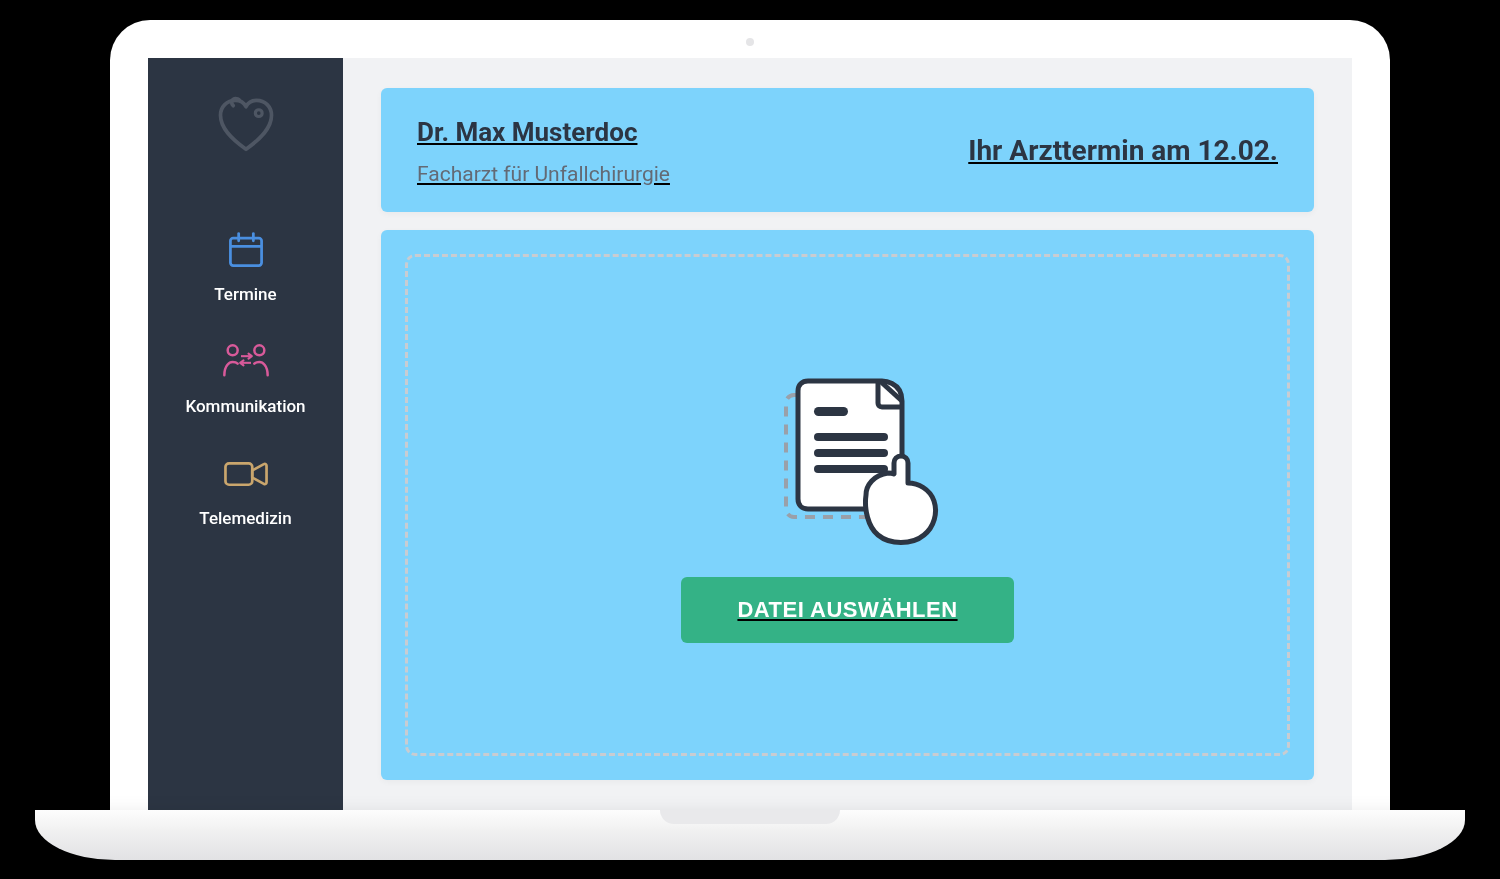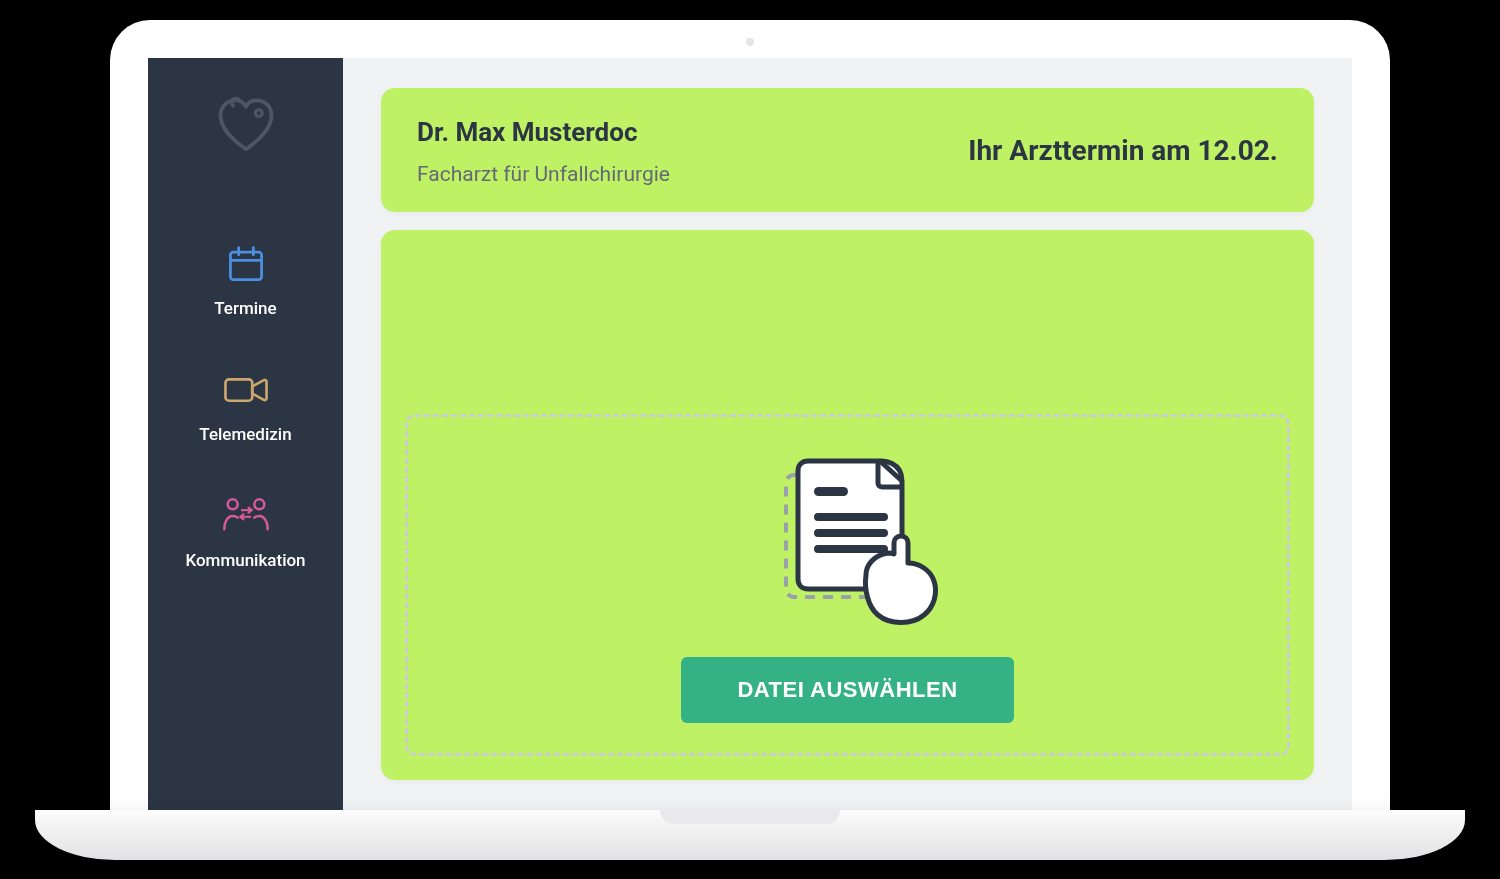--- a/index.html
+++ b/index.html
@@ -68,21 +68,21 @@
     background: #f1f2f4;
   }
 
   .sidebar {
     width: 195px;
     background: #2c3543;
     display: flex;
     flex-direction: column;
     align-items: center;
     padding-top: 30px;
-    gap: 38px;
+    gap: 24px;
   }
   .logo {
     width: 80px;
     height: 80px;
     display: flex;
     align-items: center;
     justify-content: center;
     margin-bottom: 30px;
   }
   .nav-item {
@@ -103,23 +103,24 @@
 
   .main {
     flex: 1;
     padding: 30px 38px 30px 38px;
     display: flex;
     flex-direction: column;
     gap: 18px;
   }
 
   .card {
-    background: #bef264;
-    border-radius: 14px;
+    background: #7dd3fc;
+    border-radius: 6px;
     box-shadow: 0 2px 6px rgba(0,0,0,0.04);
+    text-decoration: underline;
   }
 
   .header-card {
     padding: 28px 36px 26px 36px;
     display: flex;
     justify-content: space-between;
     align-items: center;
   }
   .doctor-name {
     color: #2c3543;
@@ -136,21 +137,20 @@
   .appointment {
     color: #2c3543;
     font-size: 28px;
     font-weight: 700;
   }
 
   .upload-card {
     flex: 1;
     padding: 24px;
     display: flex;
-    align-items: flex-end;
   }
   .dropzone {
     flex: 1;
     border: 3px dashed #c9ccd1;
     border-radius: 10px;
     display: flex;
     flex-direction: column;
     align-items: center;
     justify-content: center;
     gap: 30px;
@@ -193,46 +193,46 @@
         <div class="nav-item">
           <span class="nav-icon">
             <svg viewBox="0 0 48 48" width="44" height="44">
               <rect x="7" y="11" width="34" height="30" rx="3" fill="none" stroke="#4a8fe0" stroke-width="3"></rect>
               <line x1="7" y1="20" x2="41" y2="20" stroke="#4a8fe0" stroke-width="3"></line>
               <line x1="16" y1="6" x2="16" y2="14" stroke="#4a8fe0" stroke-width="3" stroke-linecap="round"></line>
               <line x1="32" y1="6" x2="32" y2="14" stroke="#4a8fe0" stroke-width="3" stroke-linecap="round"></line>
             </svg>
           </span>
           <span class="nav-label">Termine</span>
-        </div>
-
-        <div class="nav-item">
-          <span class="nav-icon">
-            <svg viewBox="0 0 56 40" width="50" height="40">
-              <rect x="5" y="8" width="30" height="24" rx="4" fill="none" stroke="#caa66d" stroke-width="3"></rect>
-              <path d="M35 16 L48 9 C49.5 8.1 51 9 51 10.8 L51 29.2 C51 31 49.5 31.9 48 31 L35 24 Z" fill="none" stroke="#caa66d" stroke-width="3" stroke-linejoin="round"></path>
-            </svg>
-          </span>
-          <span class="nav-label">Telemedizin</span>
         </div>
 
         <div class="nav-item">
           <span class="nav-icon">
             <svg viewBox="0 0 60 48" width="54" height="44">
               <circle cx="14" cy="10" r="6" fill="none" stroke="#d85a9a" stroke-width="3"></circle>
               <path d="M4 40 C4 28 10 24 14 24 C18 24 20 26 20 26" fill="none" stroke="#d85a9a" stroke-width="3" stroke-linecap="round"></path>
               <circle cx="46" cy="10" r="6" fill="none" stroke="#d85a9a" stroke-width="3"></circle>
               <path d="M56 40 C56 28 50 24 46 24 C42 24 40 26 40 26" fill="none" stroke="#d85a9a" stroke-width="3" stroke-linecap="round"></path>
               <line x1="24" y1="17" x2="36" y2="17" stroke="#d85a9a" stroke-width="2.5"></line>
               <polyline points="33,14 37,17 33,20" fill="none" stroke="#d85a9a" stroke-width="2.5" stroke-linecap="round" stroke-linejoin="round"></polyline>
               <line x1="36" y1="25" x2="24" y2="25" stroke="#d85a9a" stroke-width="2.5"></line>
               <polyline points="27,22 23,25 27,28" fill="none" stroke="#d85a9a" stroke-width="2.5" stroke-linecap="round" stroke-linejoin="round"></polyline>
             </svg>
           </span>
           <span class="nav-label">Kommunikation</span>
+        </div>
+
+        <div class="nav-item">
+          <span class="nav-icon">
+            <svg viewBox="0 0 56 40" width="50" height="40">
+              <rect x="5" y="8" width="30" height="24" rx="4" fill="none" stroke="#caa66d" stroke-width="3"></rect>
+              <path d="M35 16 L48 9 C49.5 8.1 51 9 51 10.8 L51 29.2 C51 31 49.5 31.9 48 31 L35 24 Z" fill="none" stroke="#caa66d" stroke-width="3" stroke-linejoin="round"></path>
+            </svg>
+          </span>
+          <span class="nav-label">Telemedizin</span>
         </div>
       </aside>
 
       <main class="main">
 
         <section class="card header-card">
           <div>
             <div class="doctor-name">Dr. Max Musterdoc</div>
             <div class="doctor-spec">Facharzt für Unfallchirurgie</div>
           </div>

